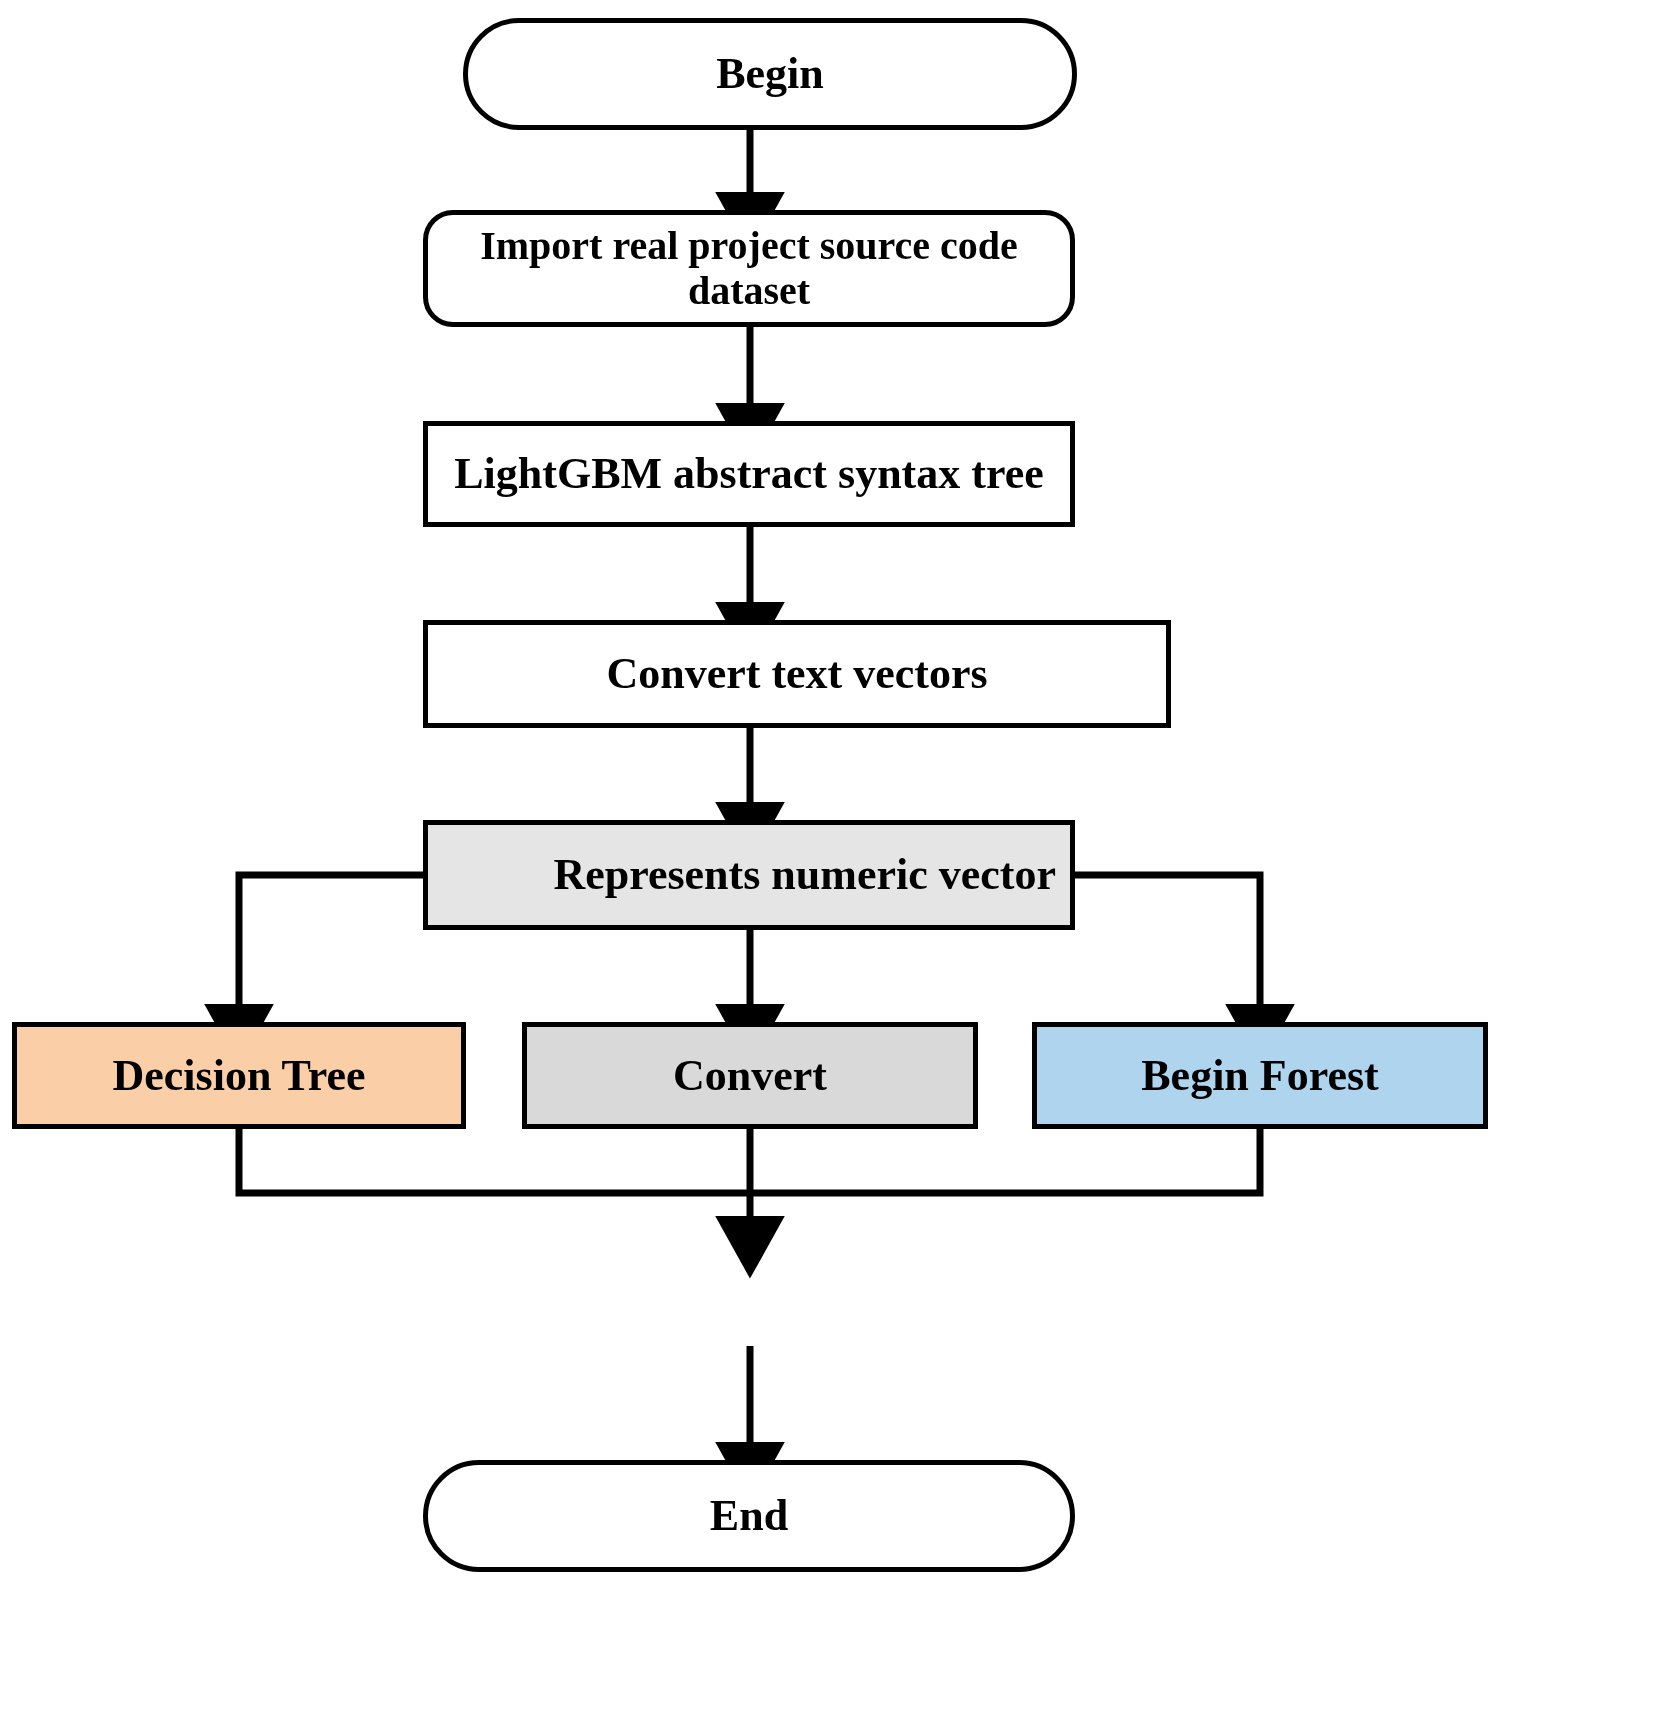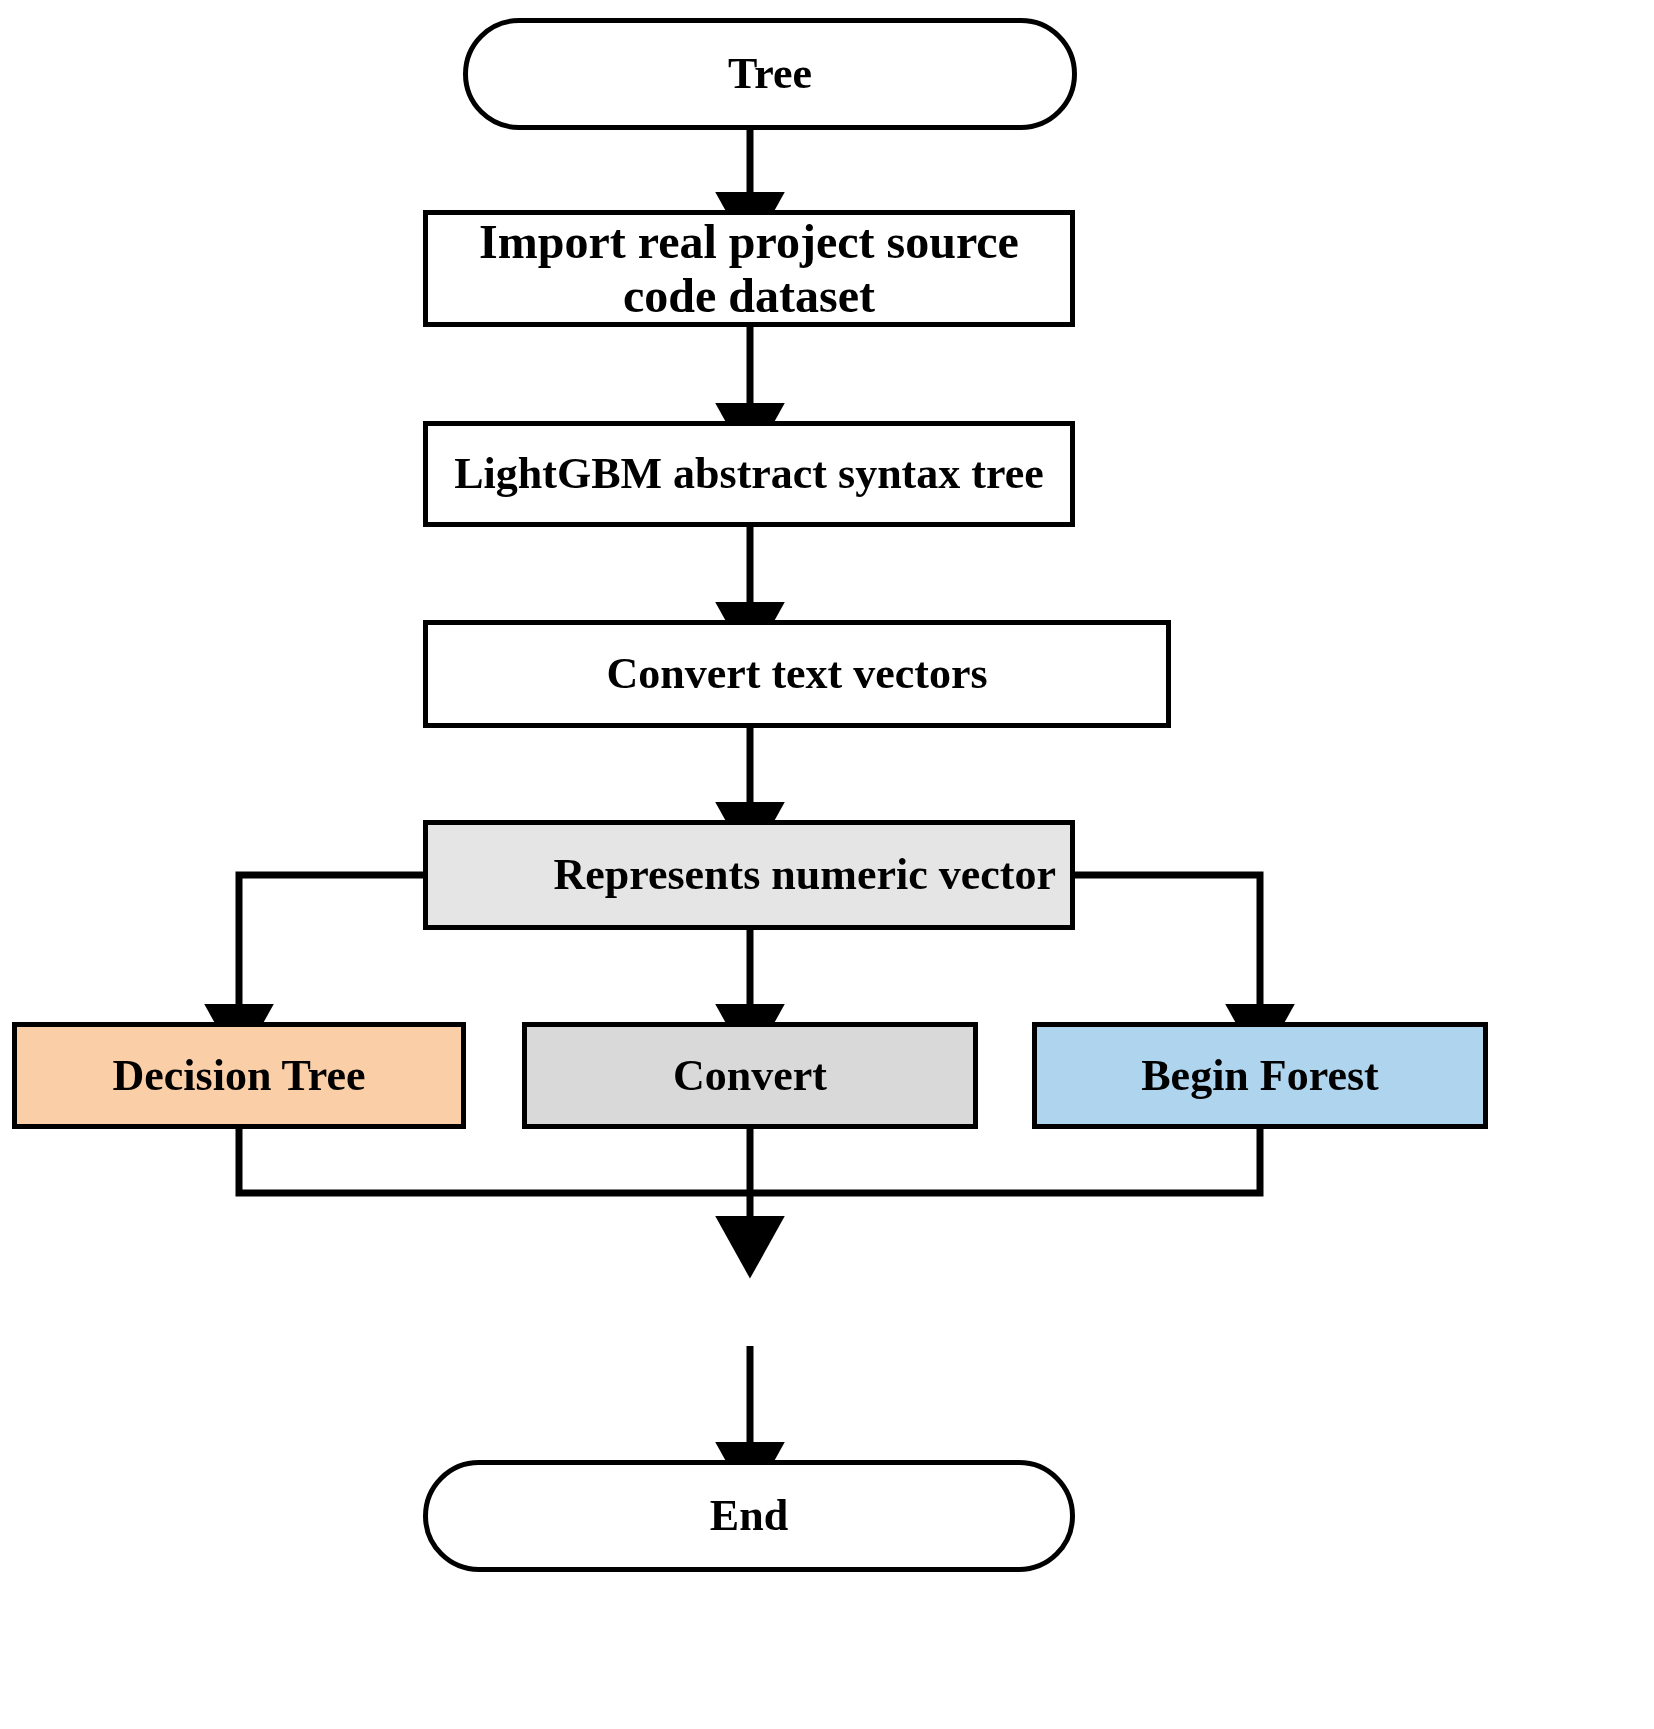--- a/index.html
+++ b/index.html
@@ -45,21 +45,21 @@
     font-weight: bold;
   }
   .node .label {
     display: block;
     padding: 0 14px;
     width: 100%;
   }
 
   
   #node-begin   { left: 463px;  top: 18px;   width: 614px;  height: 112px; font-size: 44px; }
-  #node-import  { left: 423px;  top: 210px;  width: 652px;  height: 117px; font-size: 48px; }
+  #node-import  { left: 423px;  top: 210px;  width: 652px;  height: 117px; font-size: 40px; border-radius: 30px; }
   #node-ast     { left: 423px;  top: 421px;  width: 652px;  height: 106px; font-size: 44px; }
   #node-convert { left: 423px;  top: 620px;  width: 748px;  height: 108px; font-size: 44px; }
   #node-numeric { left: 423px;  top: 820px;  width: 652px;  height: 110px; font-size: 44px; }
   #node-dt      { left: 12px;   top: 1022px; width: 454px;  height: 107px; font-size: 44px; }
   #node-lgbm    { left: 522px;  top: 1022px; width: 456px;  height: 107px; font-size: 44px; }
   #node-rf      { left: 1032px; top: 1022px; width: 456px;  height: 107px; font-size: 44px; }
   #node-anova   { left: 423px;  top: 1234px; width: 652px;  height: 110px; font-size: 44px; }
   #node-end     { left: 423px;  top: 1460px; width: 652px;  height: 112px; font-size: 44px; }
 </style>
 </head>
@@ -91,21 +91,21 @@
     <path d="M 239 1129 L 239 1193 L 750 1193" fill="none" stroke="#000000" stroke-width="7"></path>
 
     <path d="M 1260 1129 L 1260 1193 L 750 1193" fill="none" stroke="#000000" stroke-width="7"></path>
 
     <line x1="750" y1="1129" x2="750" y2="1224" stroke="#000000" stroke-width="7" marker-end="url(#ah)"></line>
 
     <line x1="750" y1="1346" x2="750" y2="1450" stroke="#000000" stroke-width="7" marker-end="url(#ah)"></line>
   </svg>
 
   <div class="node terminator" id="node-begin" style="background: rgb(255, 255, 255); border-color: rgb(0, 0, 0); border-width: 5px;">
-    <span class="label">Tree</span>
+    <span class="label">Begin</span>
   </div>
 
   <div class="node" id="node-import" style="background: rgb(255, 255, 255); border-color: rgb(0, 0, 0); border-width: 5px;">
     <span class="label">Import real project source code dataset</span>
   </div>
 
   <div class="node" id="node-ast" style="background: rgb(255, 255, 255); border-color: rgb(0, 0, 0); border-width: 5px;">
     <span class="label">LightGBM abstract syntax tree</span>
   </div>
 

